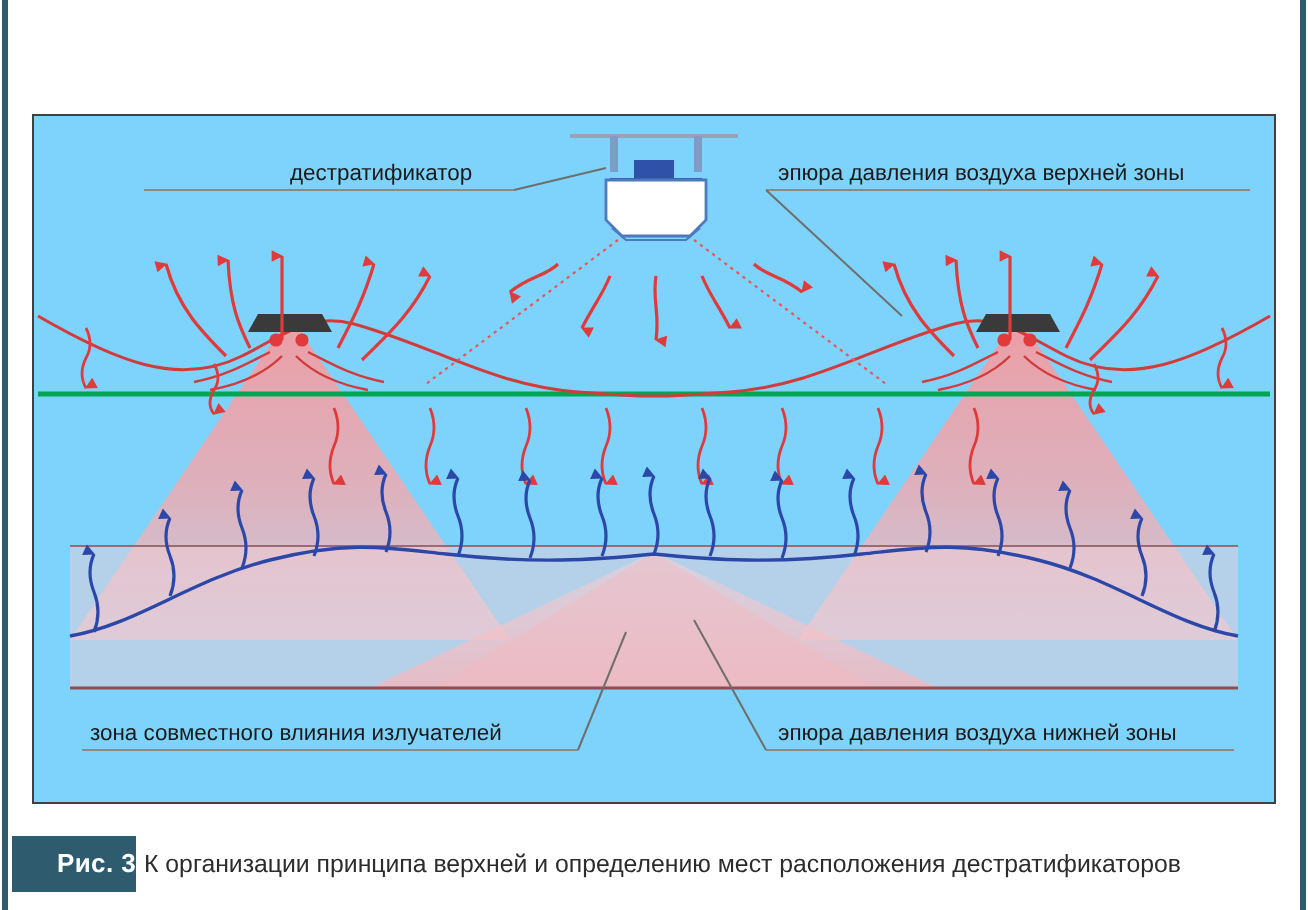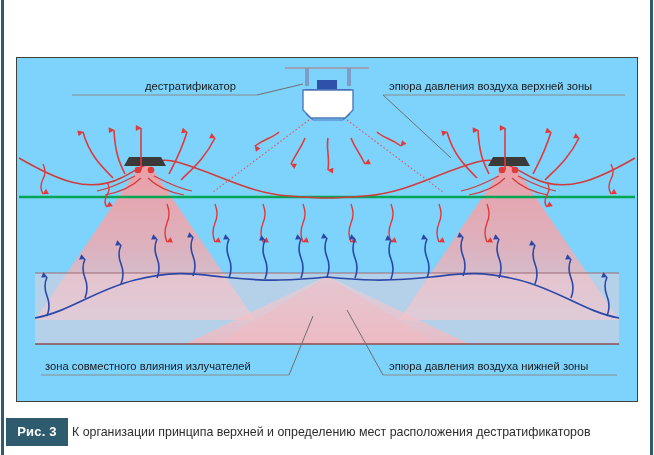--- a/index.html
+++ b/index.html
@@ -46,21 +46,21 @@
   }
   #caption-tag {
     position: absolute;
     left: 6px; top: 0;
     width: 62px; height: 28px;
     background: #2e5c6e;
     color: #ffffff;
     font-weight: bold;
     font-size: 13px;
     line-height: 28px;
-    text-align: center;
+    text-align: right;
     letter-spacing: 0.2px;
   }
   #caption-text {
     position: absolute;
     left: 72px; top: 0;
     height: 28px;
     line-height: 28px;
     font-size: 12.4px;
     color: #2c2c2c;
     white-space: nowrap;

